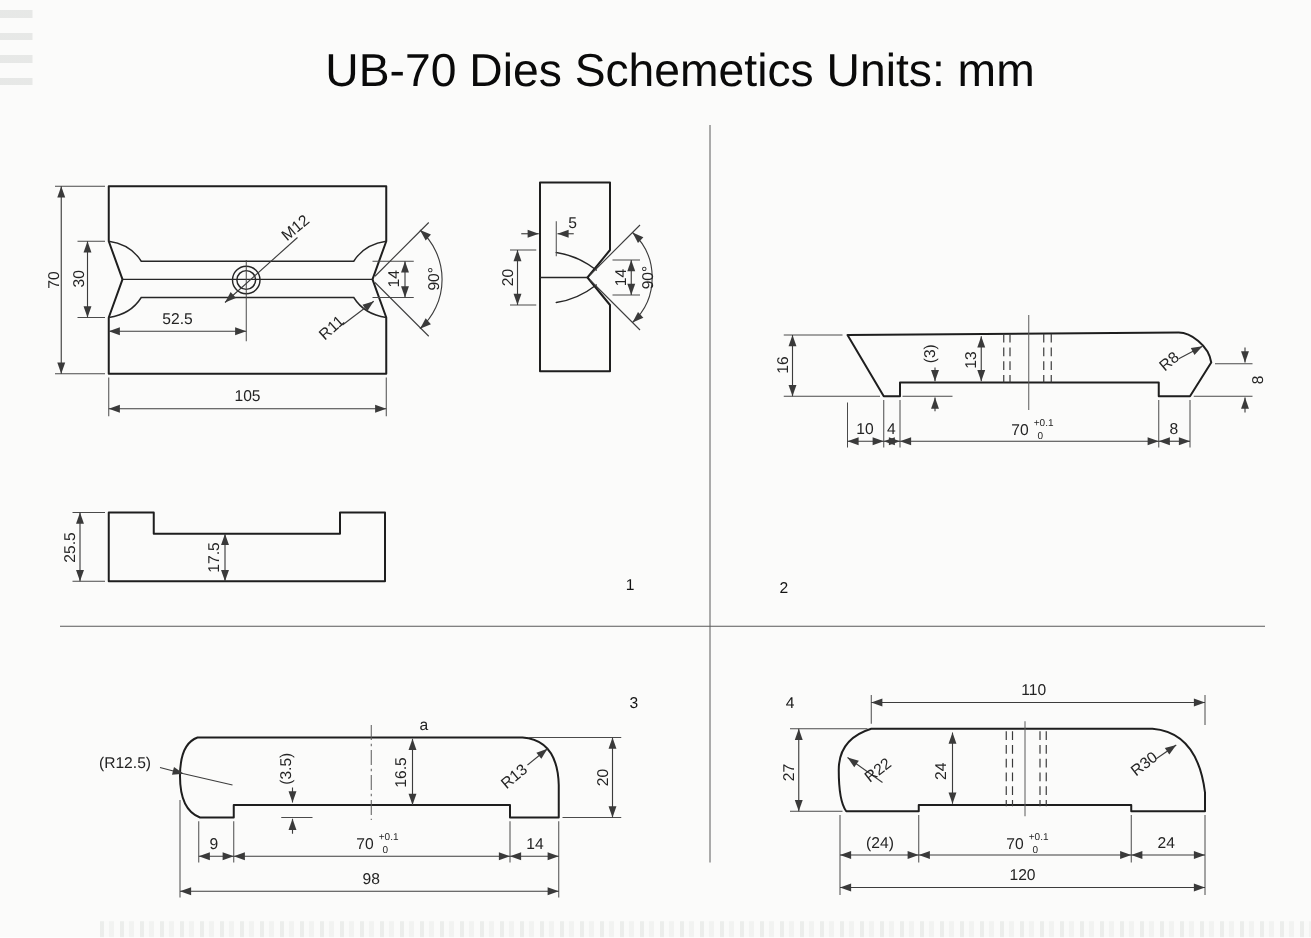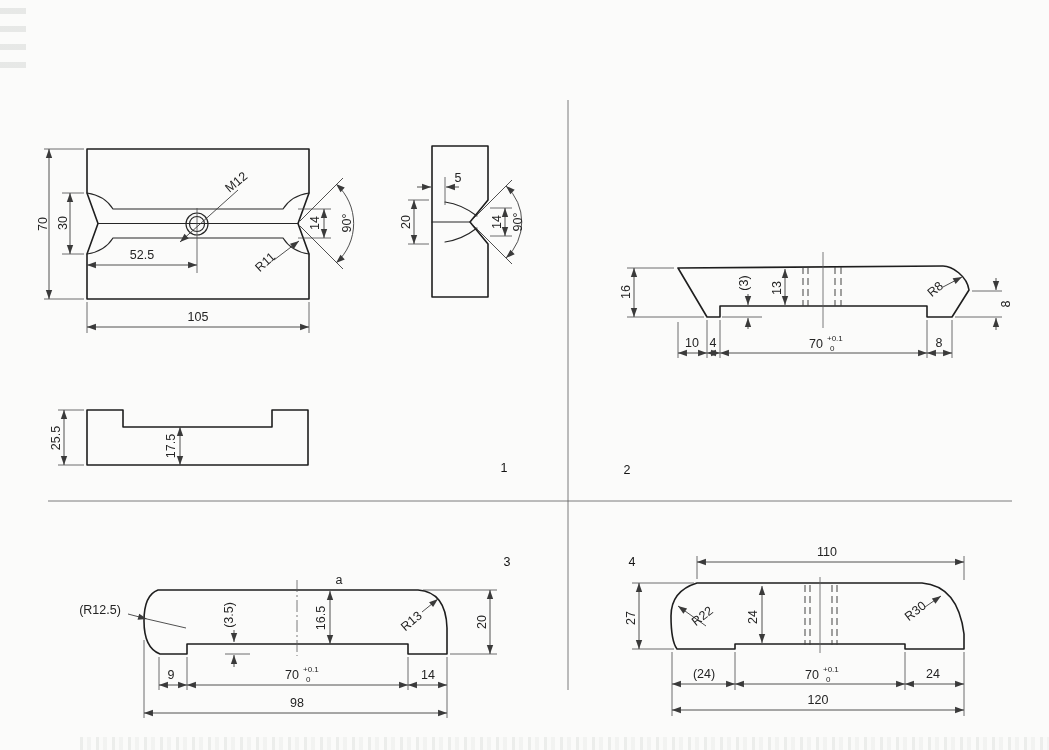--- a/index.html
+++ b/index.html
@@ -20,20 +20,21 @@
   .qn{fill:#141414;}
   #bottom-band{position:absolute;left:80px;right:0;bottom:0;height:13px;opacity:.5;
     background:repeating-linear-gradient(90deg,rgba(150,160,152,.30) 0 3px,rgba(230,234,230,.1) 3px 7px,rgba(170,178,172,.22) 7px 11px,transparent 11px 16px);}
   #smudge{position:absolute;left:0;top:8px;width:26px;height:70px;opacity:.25;
     background:repeating-linear-gradient(180deg,rgba(90,100,95,.5) 0 6px,transparent 6px 18px);}
 </style>
 </head>
 <body>
 
 <div id="page">
+  <div id="title">UB-70 Dies Schemetics Units: mm</div>
   <div id="smudge"></div>
   <div id="bottom-band"></div>
 
   <svg width="1049" height="750" viewBox="0 0 1049 750">
     <defs>
       <marker id="ar" viewBox="0 0 10 8" refX="9.5" refY="4" markerWidth="11" markerHeight="9" orient="auto-start-reverse">
         <path d="M0.5,0.8 L9.5,4 L0.5,7.2 Z" fill="#3a3a3a"></path>
       </marker>
     </defs>
 

